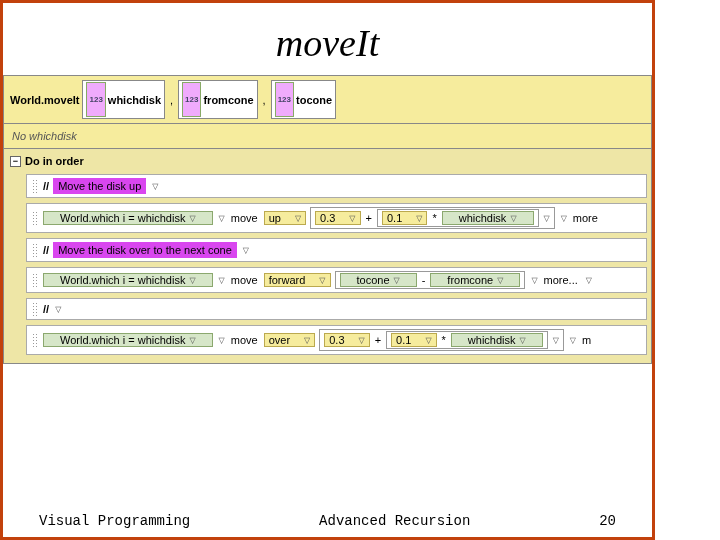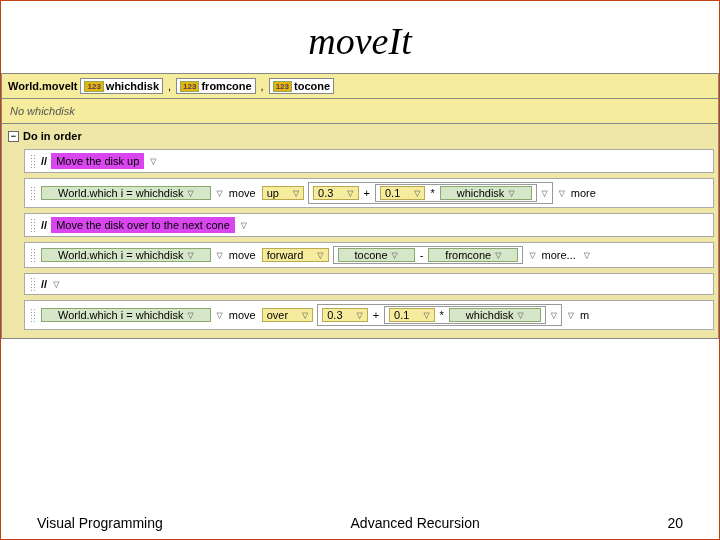--- a/index.html
+++ b/index.html
@@ -6,23 +6,23 @@
   body {
     margin: 0;
     padding: 0;
     width: 720px;
     height: 540px;
     background: #fff;
     font-family: Arial, sans-serif;
     position: relative;
   }
   .frame {
-    width: 720px;
+    width: 655px;
     height: 540px;
-    border: 1px solid #c2410c;
+    border: 3px solid #c2410c;
     background: #fff;
     position: relative;
     overflow: hidden;
   }
   .title {
     text-align: center;
     font-family: "Times New Roman", serif;
     font-style: italic;
     font-size: 38px;
     padding: 18px 0 10px 0;
@@ -47,24 +47,24 @@
     display: inline-flex;
     align-items: center;
     background: #fff;
     border: 1px solid #888;
     padding: 1px 3px;
     gap: 2px;
   }
   .icon-123 {
     display: inline-block;
     border: 1px solid #8a6;
-    background: #eab308;
+    background: #f0abfc;
     font-size: 8px;
     font-weight: bold;
-    padding: 0 2px;
+    padding: 12px 2px;
     color: #446;
   }
   .param-name { font-weight: bold; }
   .comma { padding: 0 2px; }
   .novars {
     background: #f6ec9d;
     border: 1px solid #888;
     border-top: none;
     padding: 6px 8px;
     font-style: italic;
@@ -147,21 +147,21 @@
   }
   .word { padding: 0 2px; }
   .footer {
     position: absolute;
     bottom: 8px;
     left: 0;
     right: 0;
     display: flex;
     padding: 0 36px;
     font-size: 14px;
-    font-family: Liberation Sans, sans-serif;
+    font-family: Liberation Mono, monospace;
     align-items: center;
   }
   .footer .center { flex: 1; text-align: center; }
 </style>
 </head>
 <body>
 
 <div class="frame">
 
   <div class="title">moveIt</div>

